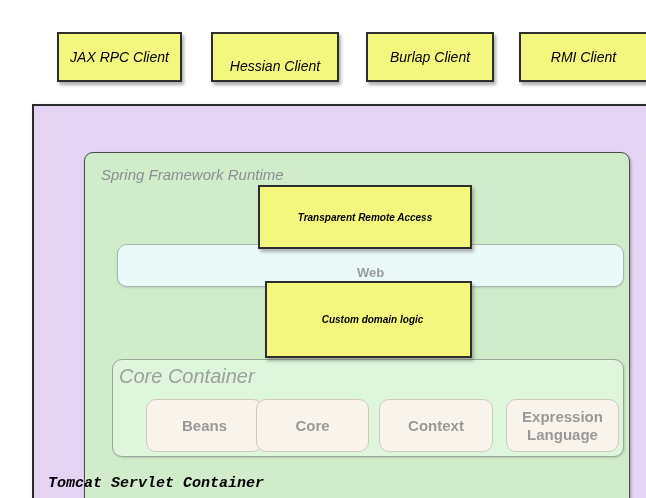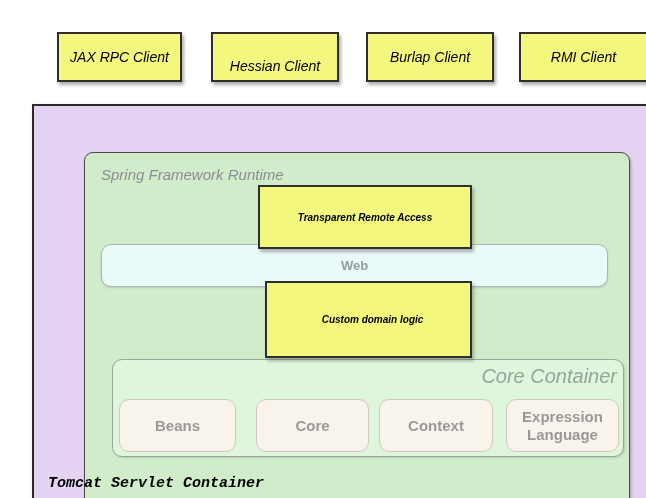--- a/index.html
+++ b/index.html
@@ -66,27 +66,27 @@
     left: 10px; top: 7px;
     font-style: italic;
     font-size: 15px;
     color: #8d8d95;
     white-space: nowrap;
   }
 
   
   #web-bar {
     position: absolute;
-    left: 10px; top: 85px;
+    left: 26px; top: 85px;
     width: 507px; height: 43px;
     background: #eafaf9;
     border: 1px solid #a9b6b6;
     border-radius: 10px;
     box-shadow: 0 1px 2px rgba(140,150,150,0.35);
-    display: flex; align-items: center; justify-content: center;
+    display: flex; align-items: flex-end; justify-content: center;
     z-index: 1;
   }
   #web-label {
     font-weight: bold;
     font-size: 13px;
     color: #989ea0;
   }
 
   
   .yellow-box {
@@ -109,40 +109,40 @@
     left: 21px; top: 200px;
     width: 512px; height: 98px;
     background: #def6dc;
     border: 1px solid #9aa69a;
     border-radius: 10px;
     box-shadow: 1px 1px 2px rgba(130,145,130,0.35);
     z-index: 1;
   }
   #core-container-label {
     margin-top: 5px;
-    text-align: right;
+    text-align: left;
     font-style: italic;
     font-size: 20px;
     color: #9aa29c;
   }
   .module-box {
     position: absolute;
     top: 33px; height: 53px;
     background: #f9f4eb;
     border: 1px solid #d2c6be;
     border-radius: 10px;
     display: flex; align-items: center; justify-content: center;
     font-weight: bold;
     font-size: 15px;
     color: #999999;
     text-align: center;
     line-height: 1.15;
     padding: 0 6px;
   }
-  #module-beans    { left: 0;  width: 117px; border-radius: 10px; }
+  #module-beans    { left: 27px;  width: 117px; border-radius: 10px; }
   #module-core     { left: 137px; width: 113px; }
   #module-context  { left: 260px; width: 114px; }
   #module-expression { left: 387px; width: 113px; text-align: center; }
 </style>
 </head>
 <body>
 
 <div id="page">
 
   <div id="client-jaxrpc" class="client-box">

